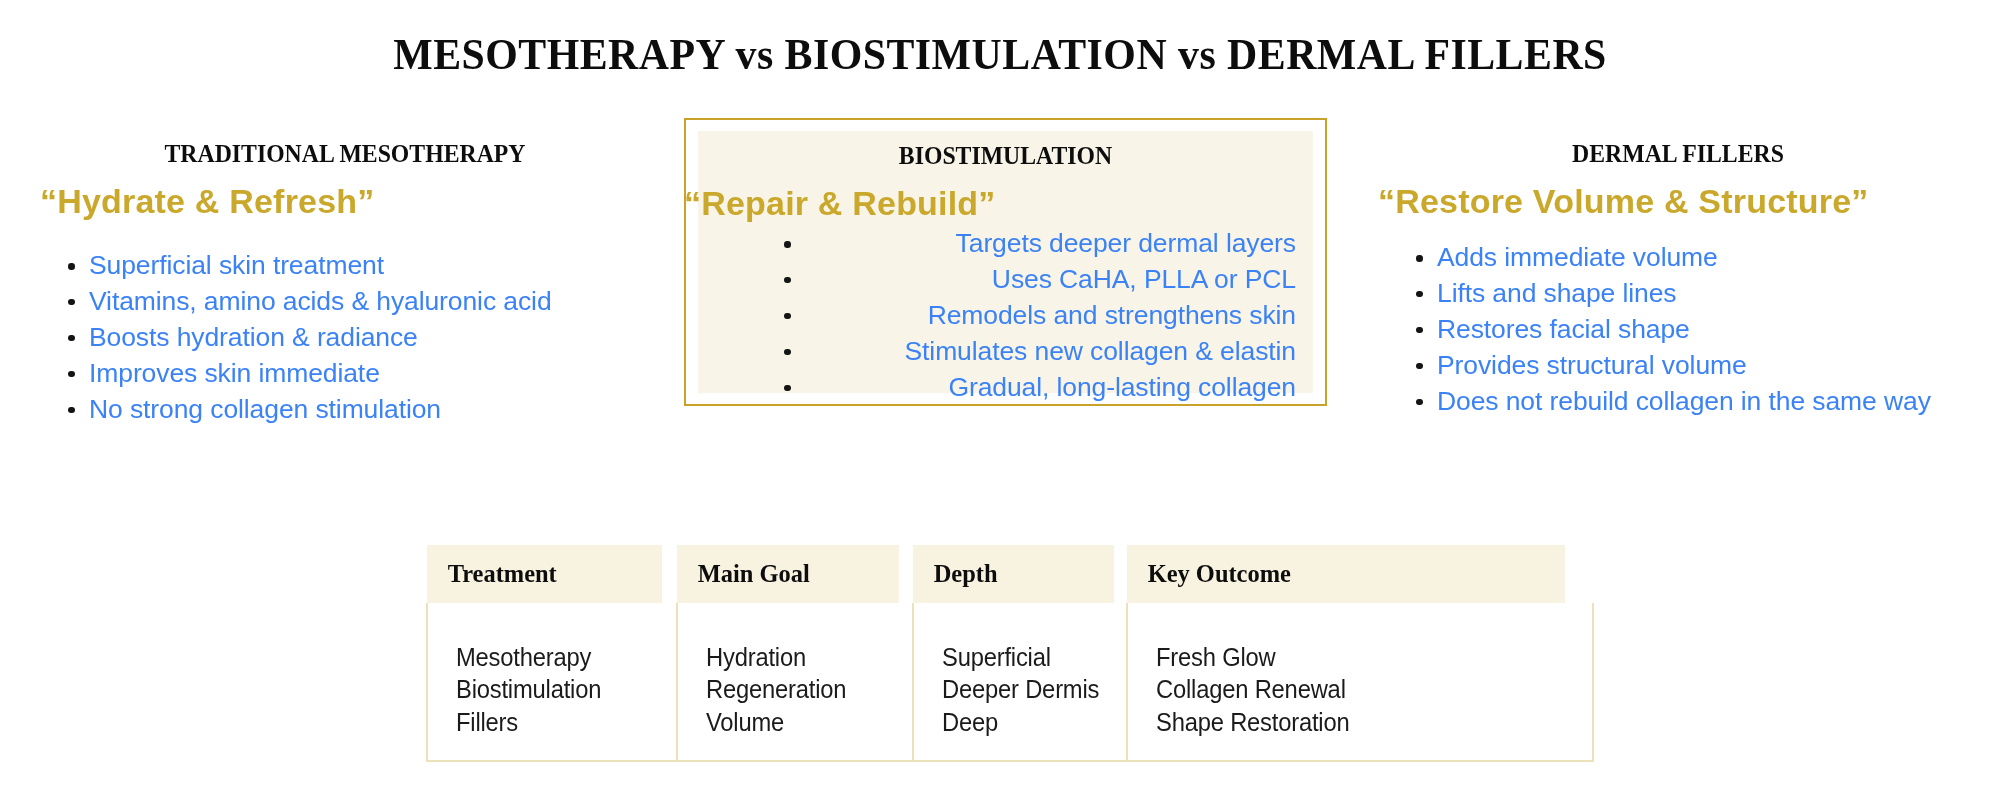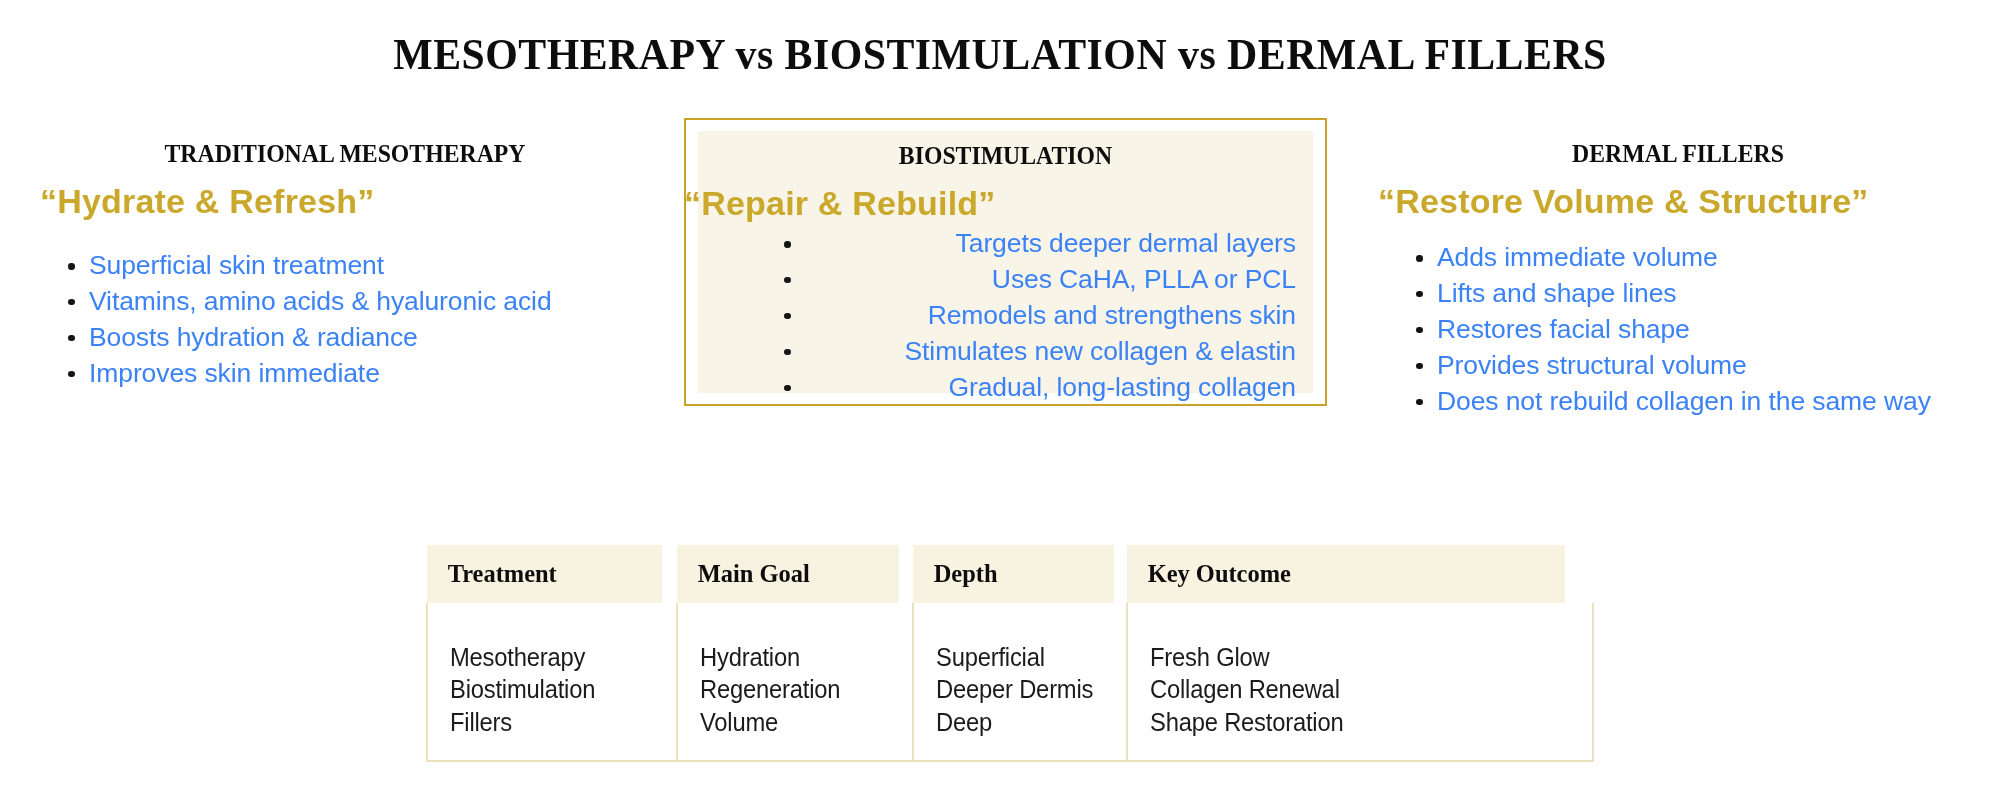--- a/index.html
+++ b/index.html
@@ -159,21 +159,21 @@
     border: none;
     transform: scaleX(0.94);
     transform-origin: left center;
     white-space: nowrap;
   }
   .cmp-table td {
     background: #ffffff;
     border-left: 2px solid #ebe2bc;
     border-right: 2px solid #ebe2bc;
     border-bottom: 2px solid #ebe2bc;
-    padding: 38px 0 22px 22px;
+    padding: 38px 0 22px 28px;
     vertical-align: top;
   }
   .cmp-table tbody tr td:first-child { border-left: 2px solid #ebe2bc; }
   .cell-list {
     list-style: none;
     margin: 0;
     padding: 0;
     font-size: 25px;
     font-weight: 300;
     line-height: 1.29;
@@ -198,20 +198,21 @@
 <div class="columns">
 
   <div class="col col-left">
     <div class="col-head">TRADITIONAL MESOTHERAPY</div>
     <div class="col-sub">“Hydrate &amp; Refresh”</div>
     <ul class="bullets">
       <li>Superficial skin treatment</li>
       <li>Vitamins, amino acids &amp; hyaluronic acid</li>
       <li>Boosts hydration &amp; radiance</li>
       <li>Improves skin immediate</li>
+      <li>No strong collagen stimulation</li>
     </ul>
   </div>
 
   <div class="col col-right">
     <div class="col-head">DERMAL FILLERS</div>
     <div class="col-sub">“Restore Volume &amp; Structure”</div>
     <ul class="bullets">
       <li>Adds immediate volume</li>
       <li>Lifts and shape lines</li>
       <li>Restores facial shape</li>

